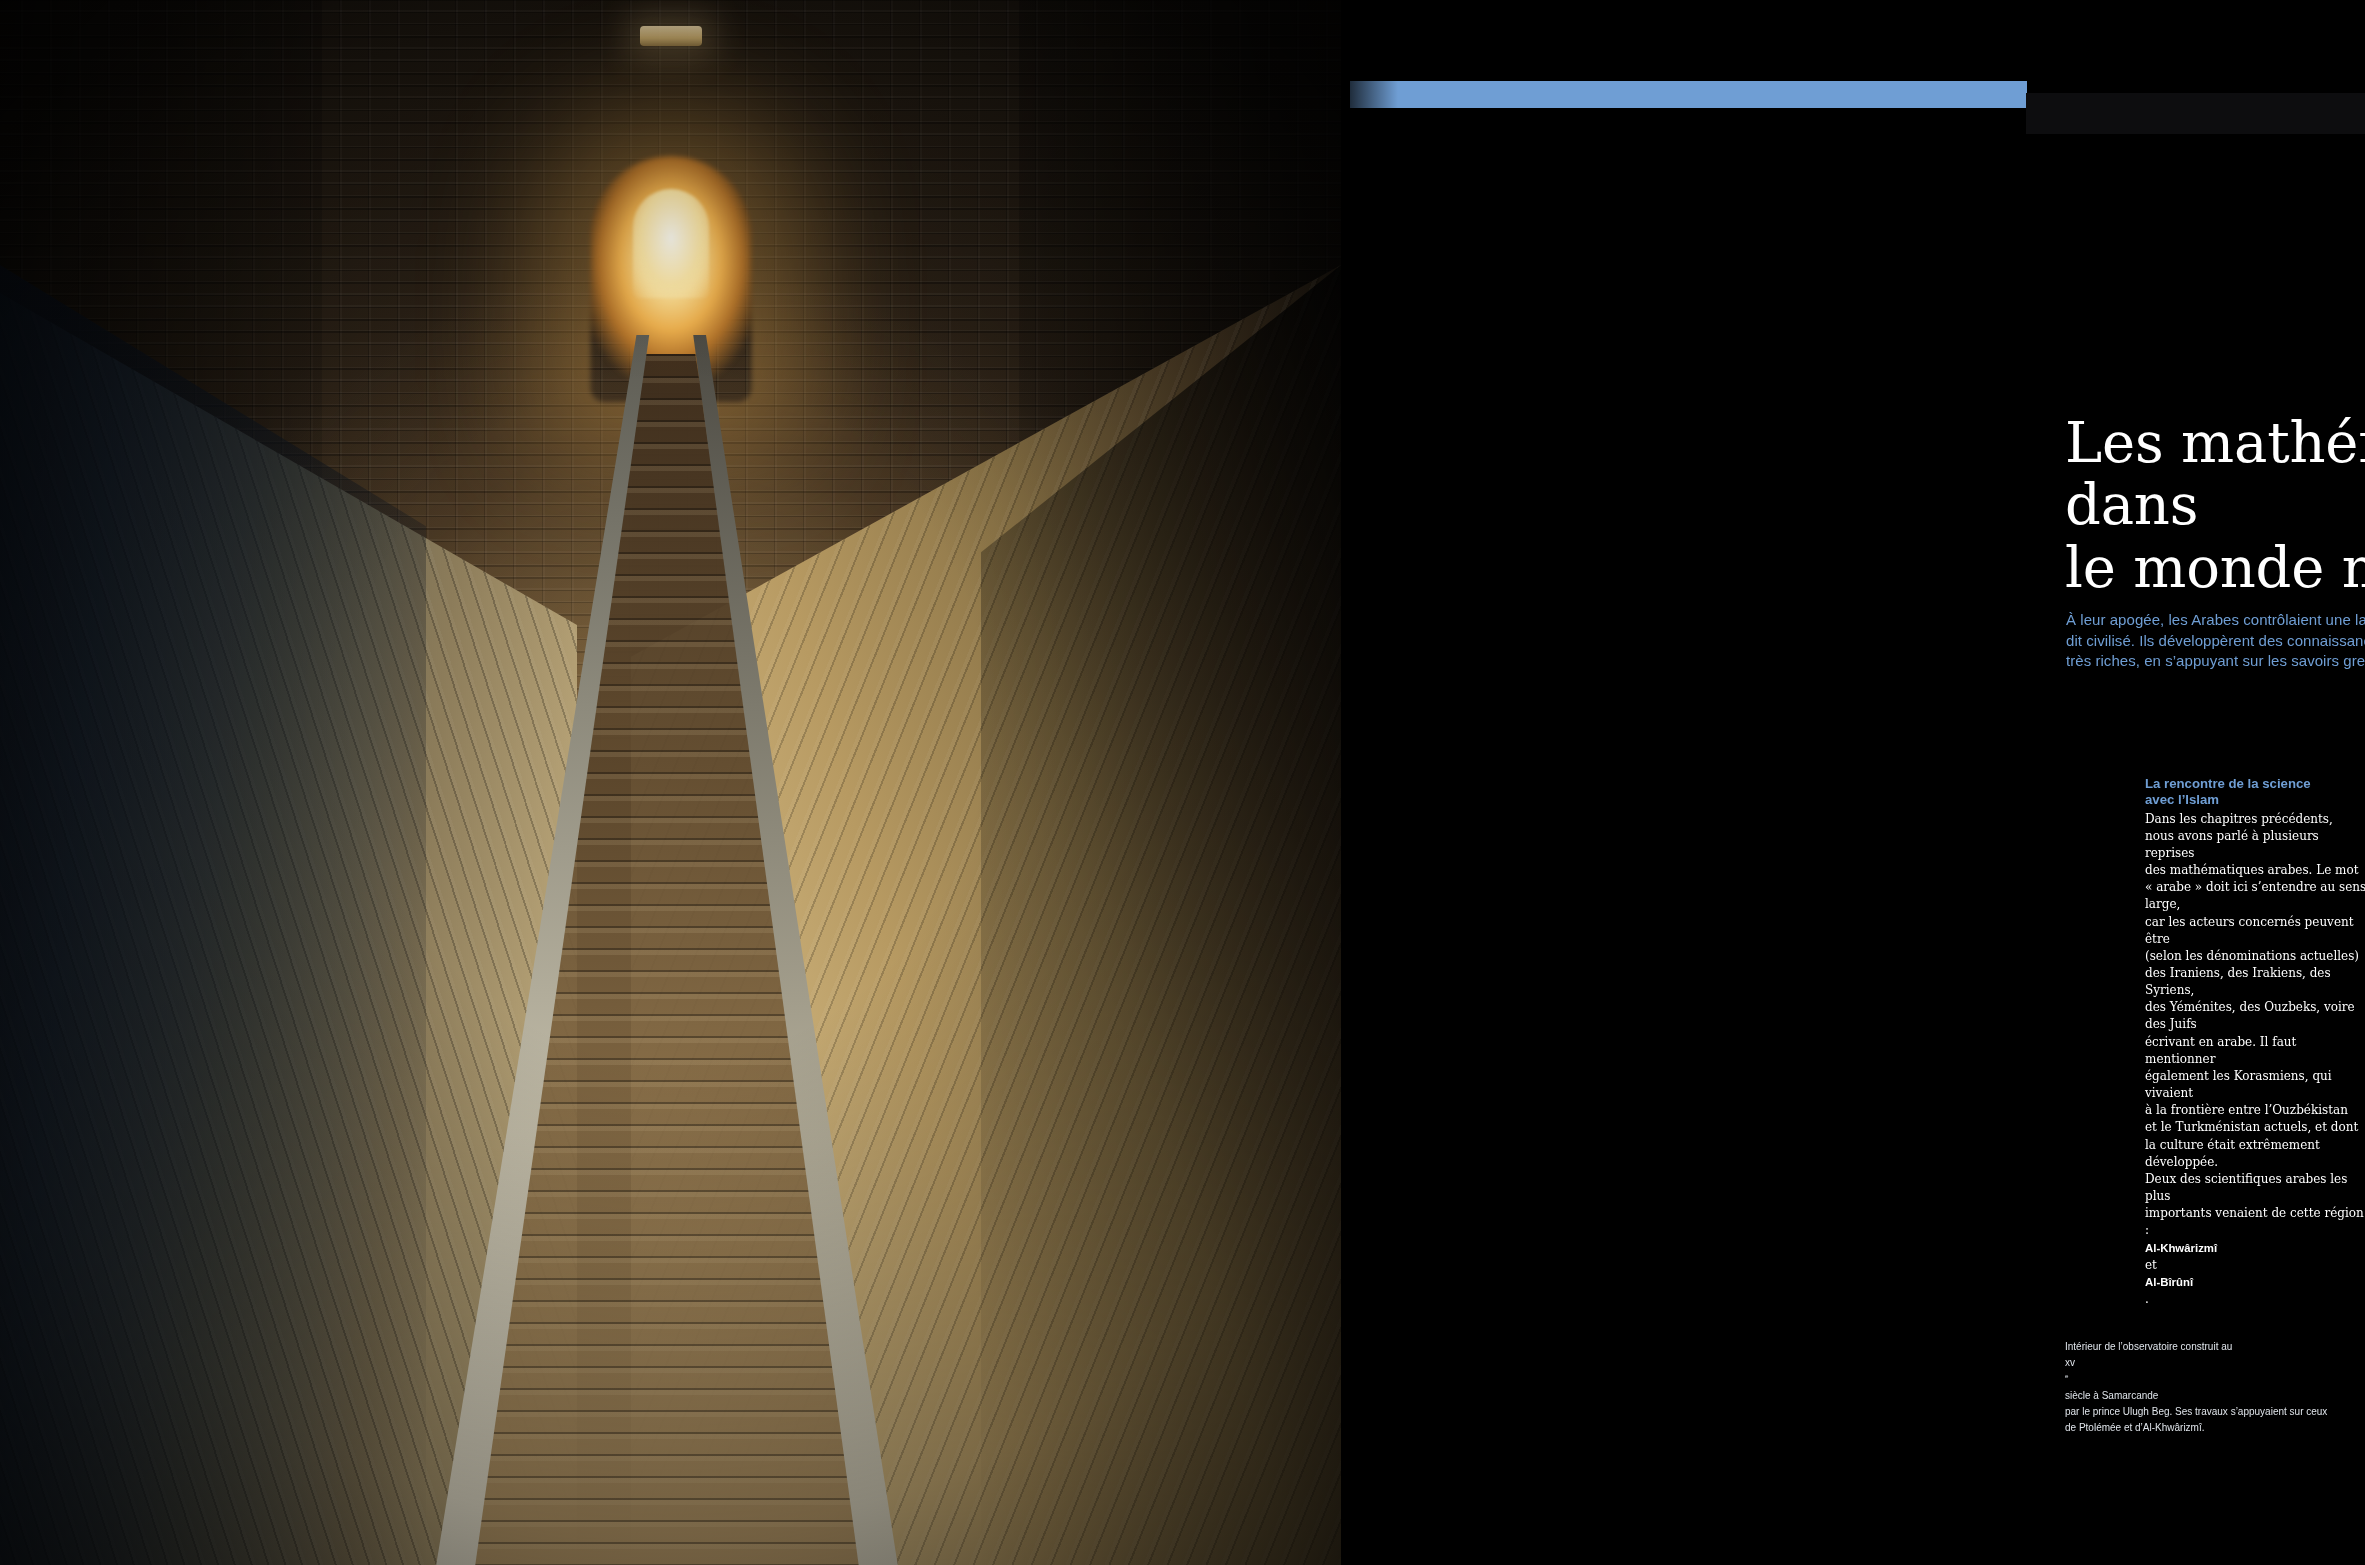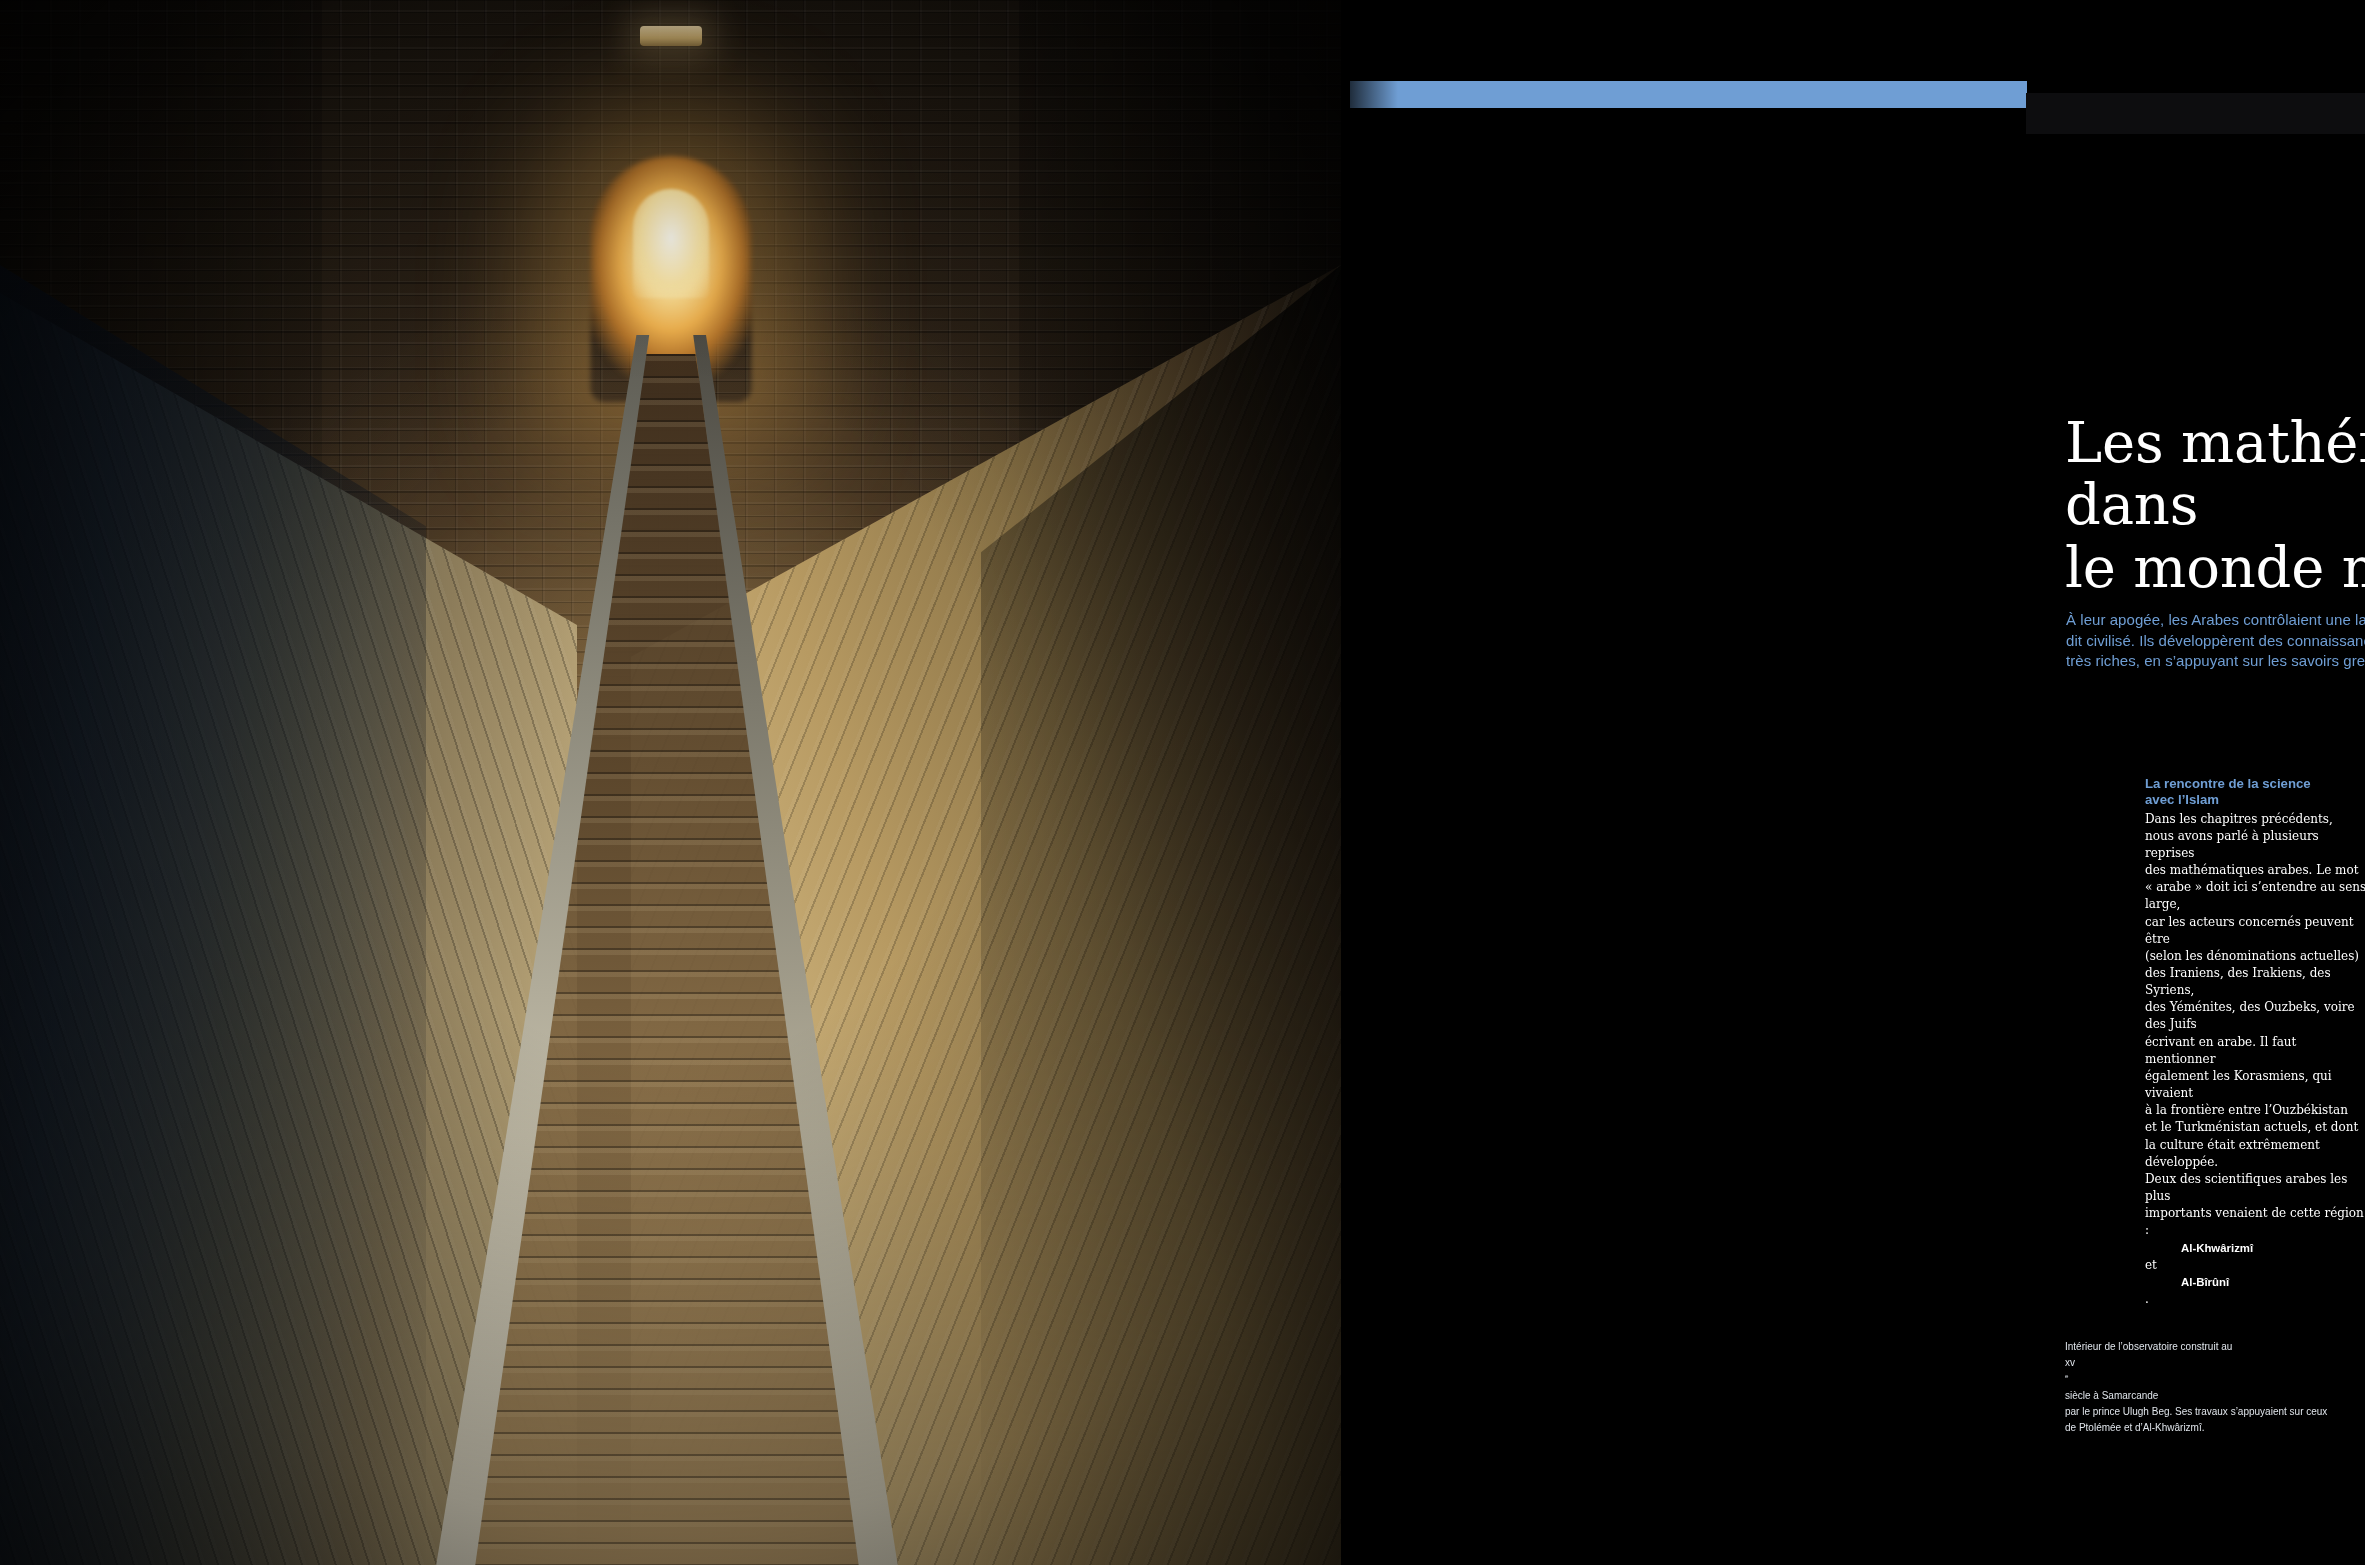--- a/index.html
+++ b/index.html
@@ -273,21 +273,21 @@
     margin-bottom: 1.9px;
   }
   .subhead span { display: block; }
   .body {
     color: #ffffff;
     font-family: "DejaVu Serif", serif;
     font-size: 12px;
     line-height: 1.43;
   }
   .body span { display: block; }
-  .body b { font-family: "Liberation Sans", sans-serif; font-size: 11.4px; margin-left: 36px; }
+  .body b { font-family: "Liberation Sans", sans-serif; font-size: 11.4px; }
 
   .caption {
     position: absolute;
     left: 724px;
     top: 1339px;
     width: 544px;
     color: #dfe4ea;
     font-size: 10px;
     line-height: 1.62;
   }

